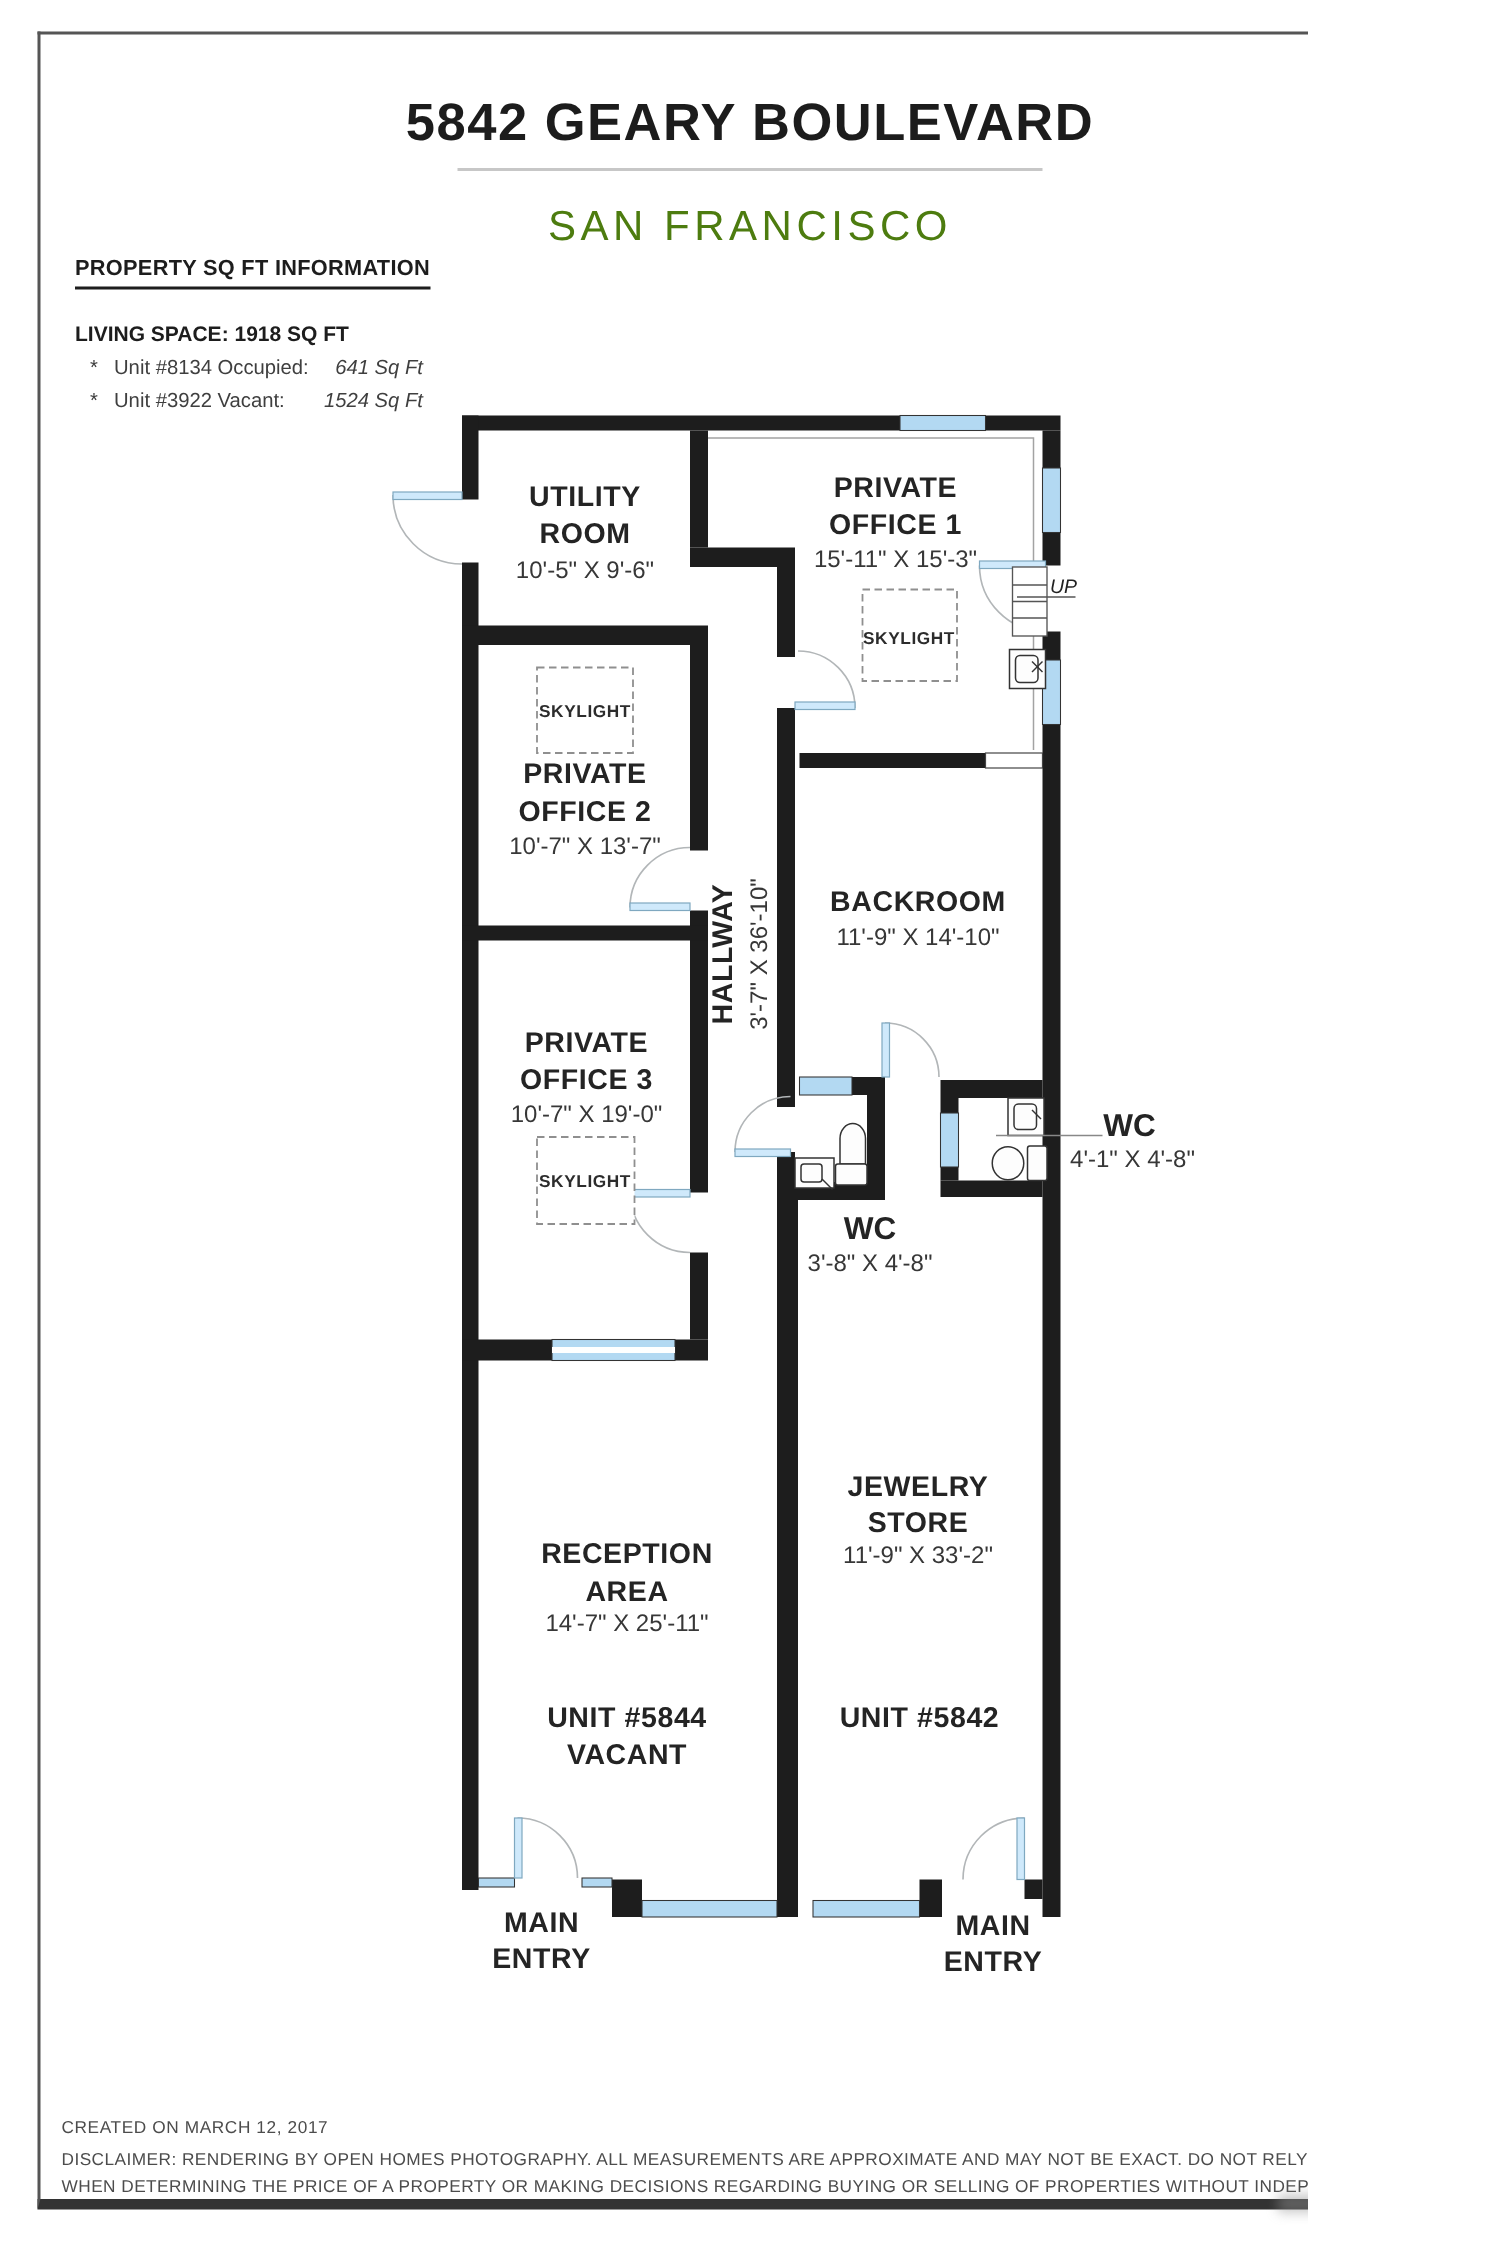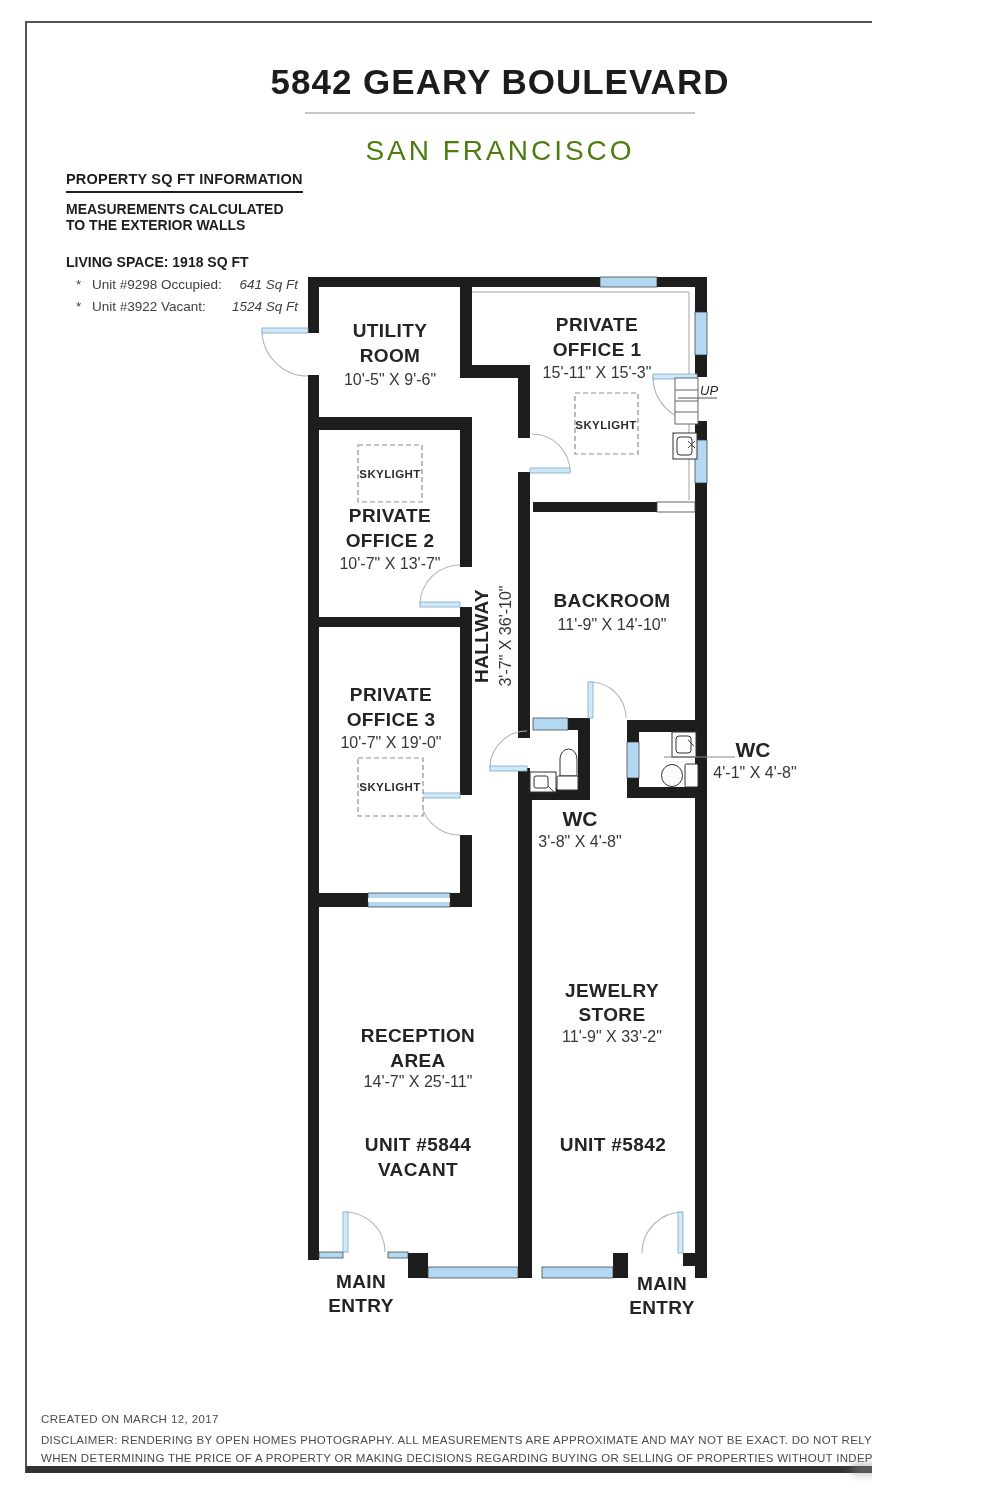--- a/index.html
+++ b/index.html
@@ -5,21 +5,21 @@
   html,body{margin:0;padding:0;background:#fff;}
   #canvas{position:relative;width:872px;height:1500px;background:#ffffff;overflow:hidden;
           font-family:"Liberation Sans", sans-serif;}
   #page-frame{position:absolute;left:25px;top:21px;width:950px;height:1452px;
               border:2px solid #555;border-bottom:7px solid #333;box-sizing:border-box;}
   .hdr-title{position:absolute;left:0;top:62px;width:1000px;text-align:center;
              font-size:35px;font-weight:700;letter-spacing:1px;color:#1c1c1c;}
   .hdr-divider{position:absolute;left:305px;top:112px;width:390px;height:2px;background:#c7c7c7;}
   .hdr-sub{position:absolute;left:0;top:119px;width:1000px;text-align:center;
            font-size:28px;font-weight:400;letter-spacing:3px;color:#4d7c0f;margin-top:16px;}
-  #info{position:absolute;left:66px;top:170px;color:#1d1d1d;}
+  #info{position:absolute;left:50px;top:170px;color:#1d1d1d;}
   .info-head{display:inline-block;font-size:14.5px;font-weight:700;letter-spacing:.2px;
              border-bottom:2px solid #1d1d1d;padding-bottom:4px;}
   .info-note{margin-top:8px;font-size:14px;font-weight:700;line-height:16px;}
   .info-living{margin-top:21px;font-size:14px;font-weight:700;}
   .unit-row{display:flex;width:232px;margin-top:7px;font-size:13.5px;color:#3f3f3f;padding-left:10px;box-sizing:border-box;}
   .unit-bullet{width:16px;}
   .unit-val{margin-left:auto;font-style:italic;}
   #plan-svg{position:absolute;left:0;top:0;}
   .wall{fill:#1d1d1d;}
   .win{fill:#b3d9f2;stroke:#333;stroke-width:.7;}
@@ -46,28 +46,24 @@
 
 <div id="canvas">
   <div id="page-frame"></div>
 
   <div class="hdr-title">5842 GEARY BOULEVARD</div>
   <div class="hdr-divider"></div>
   <div class="hdr-sub">SAN FRANCISCO</div>
 
   <div id="info">
     <div class="info-head">PROPERTY SQ FT INFORMATION</div>
-    <div class="info-note">
-      <div>MEASUREMENTS CALCULATED</div>
-      <div>TO THE EXTERIOR WALLS</div>
-    </div>
     <div class="info-living">LIVING SPACE: 1918 SQ FT</div>
     <div class="unit-row">
       <span class="unit-bullet">*</span>
-      <span>Unit #9298 Occupied:</span>
+      <span>Unit #8134 Occupied:</span>
       <span class="unit-val">641 Sq Ft</span>
     </div>
     <div class="unit-row">
       <span class="unit-bullet">*</span>
       <span>Unit #3922 Vacant:</span>
       <span class="unit-val">1524 Sq Ft</span>
     </div>
   </div>
 
   <svg id="plan-svg" width="1000" height="1500" viewBox="0 0 1000 1500">

